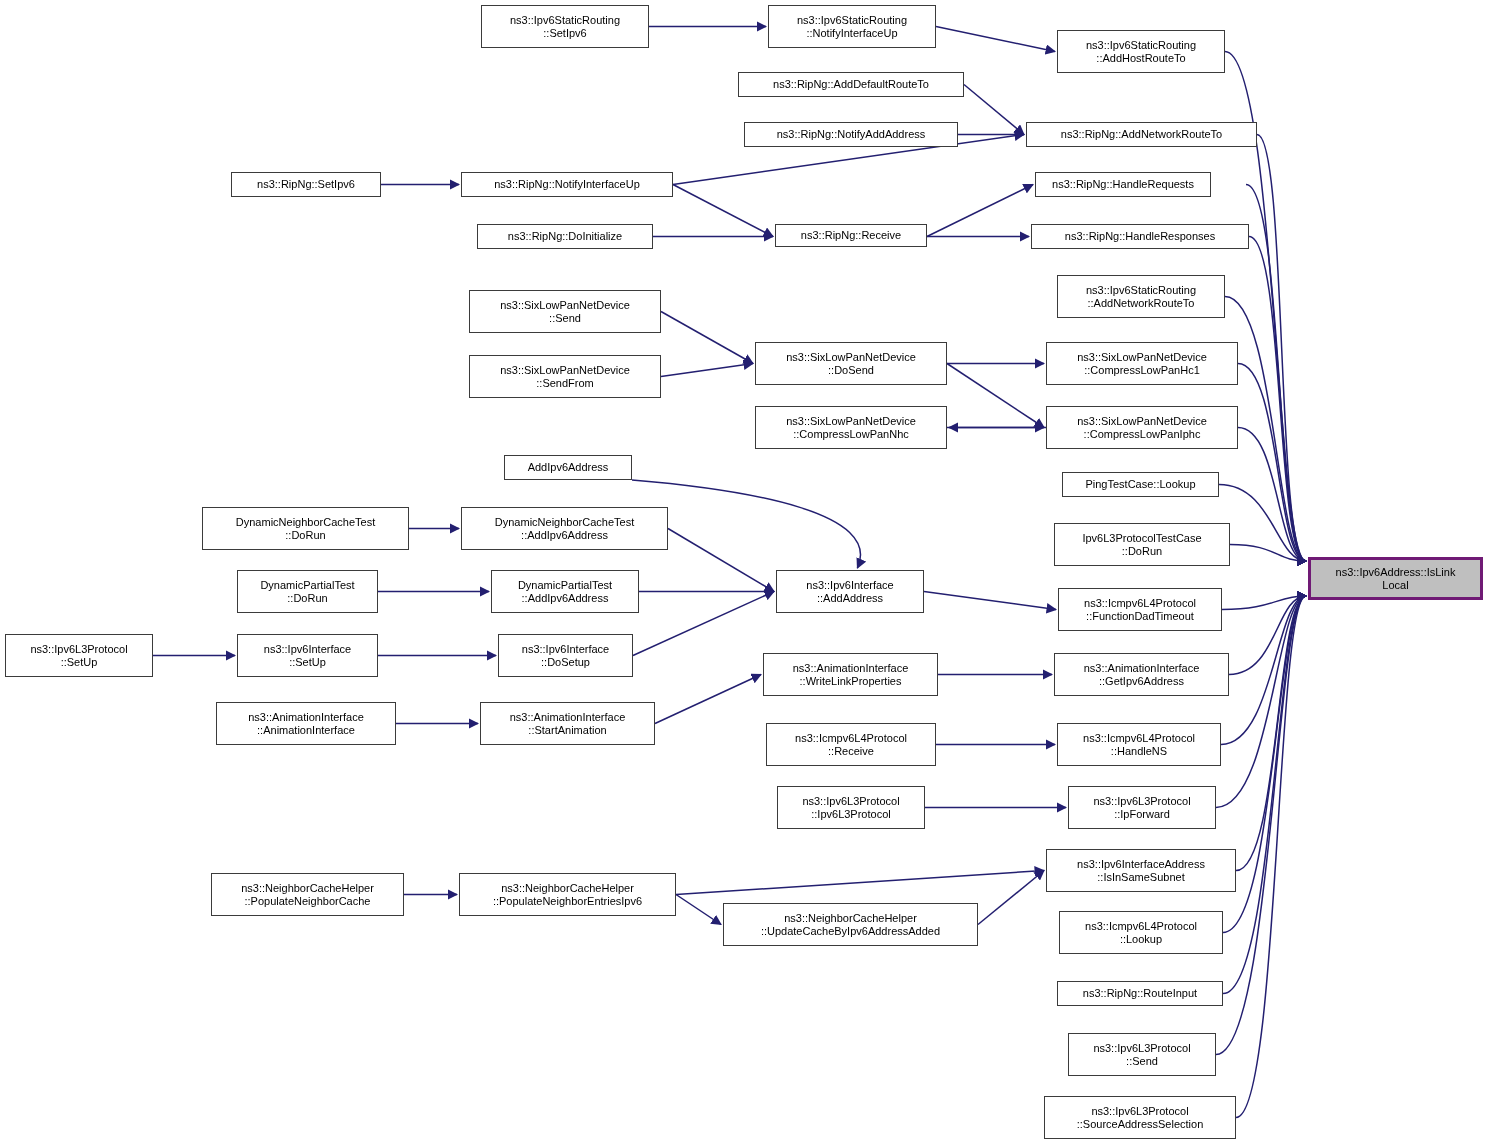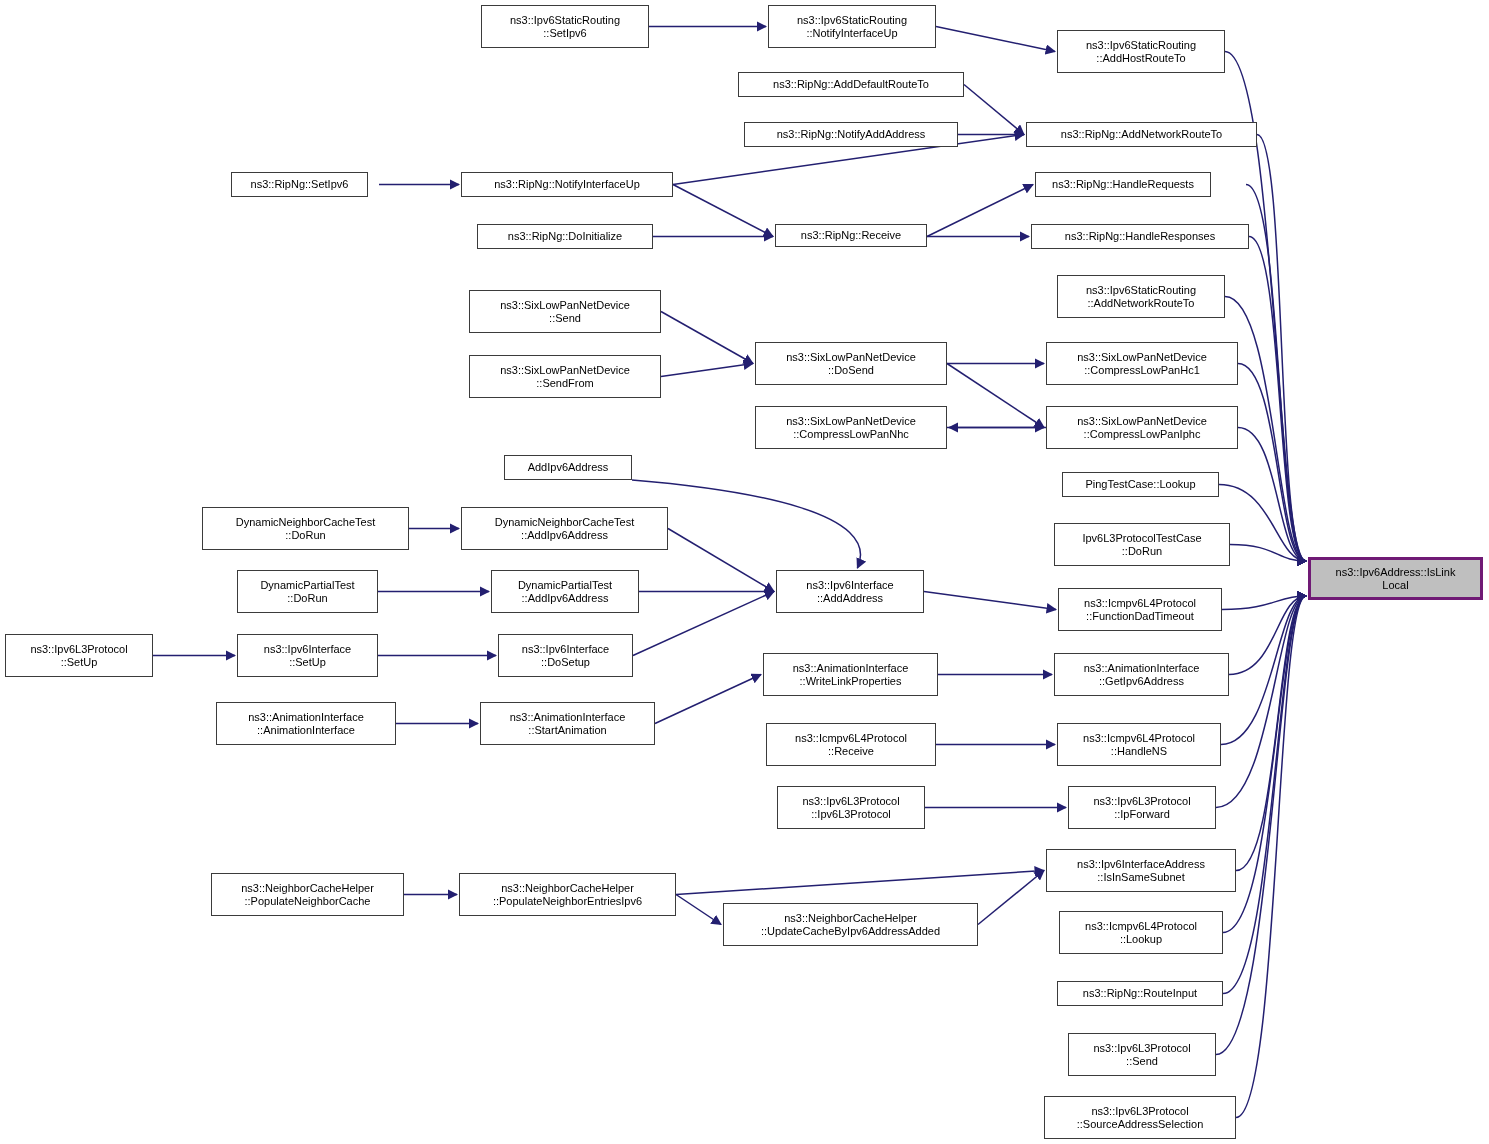--- a/index.html
+++ b/index.html
@@ -80,21 +80,21 @@
   <div id="node-layer">
       <div class="node" style="left: 481px; top: 5px; width: 168px; height: 43px;">ns3::Ipv6StaticRouting
 ::SetIpv6</div>
       <div class="node" style="left: 768px; top: 5px; width: 168px; height: 43px;">ns3::Ipv6StaticRouting
 ::NotifyInterfaceUp</div>
       <div class="node" style="left: 1057px; top: 30px; width: 168px; height: 43px;">ns3::Ipv6StaticRouting
 ::AddHostRouteTo</div>
       <div class="node" style="left: 738px; top: 72px; width: 226px; height: 25px;">ns3::RipNg::AddDefaultRouteTo</div>
       <div class="node" style="left: 1026px; top: 122px; width: 231px; height: 25px;">ns3::RipNg::AddNetworkRouteTo</div>
       <div class="node" style="left: 744px; top: 122px; width: 214px; height: 25px;">ns3::RipNg::NotifyAddAddress</div>
-      <div class="node" style="left: 231px; top: 172px; width: 137px; height: 25px;">ns3::RipNg::SetIpv6</div>
+      <div class="node" style="left: 231px; top: 172px; width: 150px; height: 25px;">ns3::RipNg::SetIpv6</div>
       <div class="node" style="left: 461px; top: 172px; width: 212px; height: 25px;">ns3::RipNg::NotifyInterfaceUp</div>
       <div class="node" style="left: 1035px; top: 172px; width: 176px; height: 25px;">ns3::RipNg::HandleRequests</div>
       <div class="node" style="left: 477px; top: 224px; width: 176px; height: 25px;">ns3::RipNg::DoInitialize</div>
       <div class="node" style="left: 775px; top: 224px; width: 152px; height: 23px; text-align: right;">ns3::RipNg::Receive</div>
       <div class="node" style="left: 1031px; top: 224px; width: 218px; height: 25px;">ns3::RipNg::HandleResponses</div>
       <div class="node" style="left: 1057px; top: 275px; width: 168px; height: 43px;">ns3::Ipv6StaticRouting
 ::AddNetworkRouteTo</div>
       <div class="node" style="left: 469px; top: 290px; width: 192px; height: 43px;">ns3::SixLowPanNetDevice
 ::Send</div>
       <div class="node" style="left: 755px; top: 342px; width: 192px; height: 43px;">ns3::SixLowPanNetDevice

